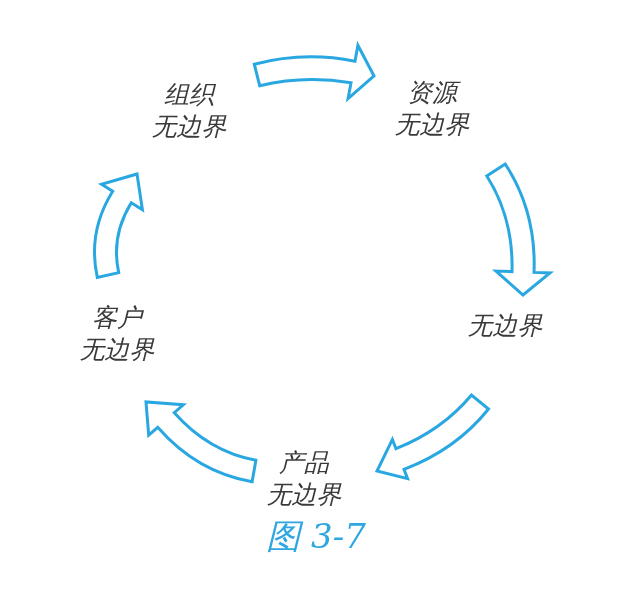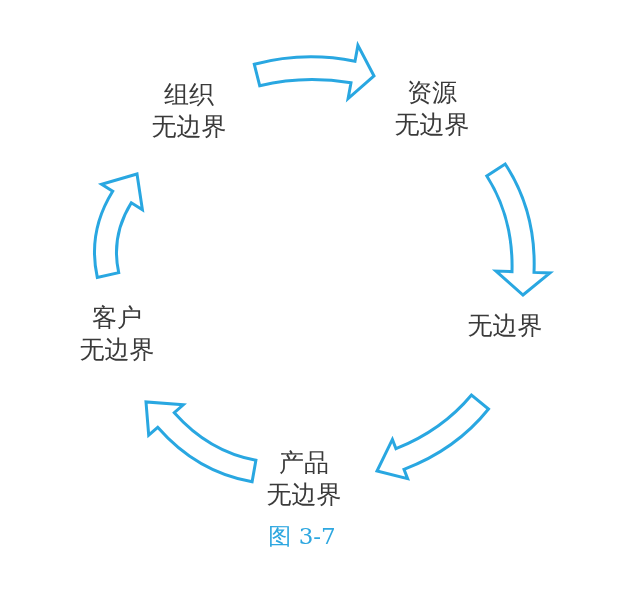--- a/index.html
+++ b/index.html
@@ -7,20 +7,21 @@
     padding: 0;
     background: #ffffff;
   }
   .figure {
     position: relative;
     width: 628px;
     height: 600px;
     background: var(--bg, #ffffff);
     font-family: "DejaVu Serif", "Liberation Serif", serif;
     overflow: hidden;
+    font-style: italic;
   }
   .arrows-svg {
     position: absolute;
     left: 0;
     top: 0;
     width: 628px;
     height: 600px;
   }
   .arrows-svg path {
     fill: #ffffff;
@@ -33,26 +34,26 @@
     position: absolute;
     transform: translateX(-50%);
     text-align: center;
     font-size: 25px;
     line-height: 32px;
     color: var(--label, #3a3a3a);
     white-space: nowrap;
   }
   .caption {
     position: absolute;
-    left: 302px;
+    left: 316px;
     top: 520px;
     transform: translateX(-50%);
     display: flex;
     gap: 33px;
-    font-size: 23px;
+    font-size: 34px;
     line-height: 32px;
     color: var(--caption, #2ea7e0);
     white-space: nowrap;
   }
   
   .node-organization { left: 189px; top: 79px; }
   .node-resource     { left: 432px; top: 77px; text-align: center; }
   .node-industry     { left: 505px; top: 310px; }
   .node-product      { left: 304px; top: 447px; }
   .node-customer     { left: 117px; top: 302px; }

